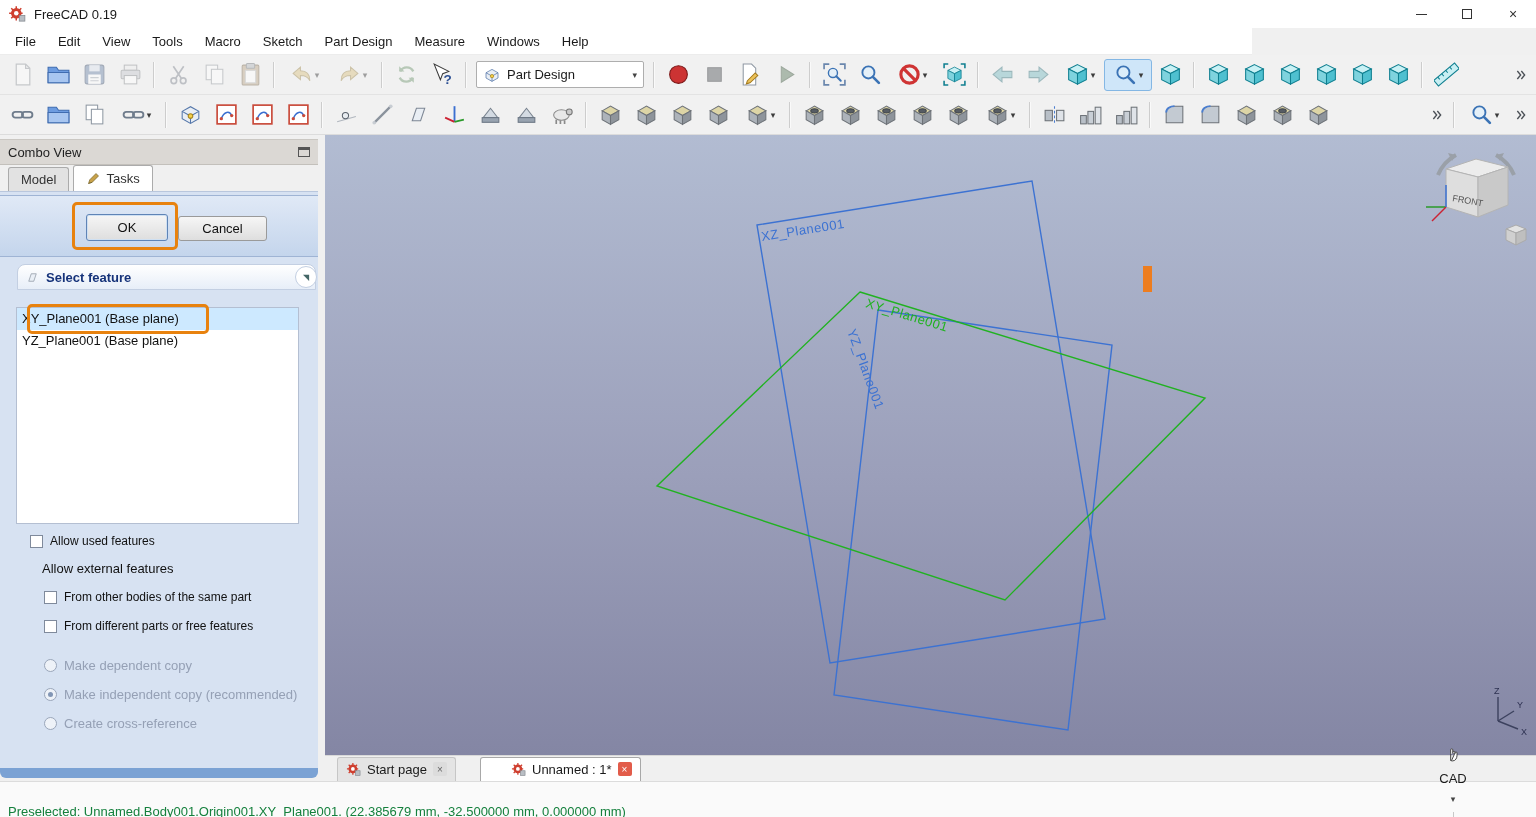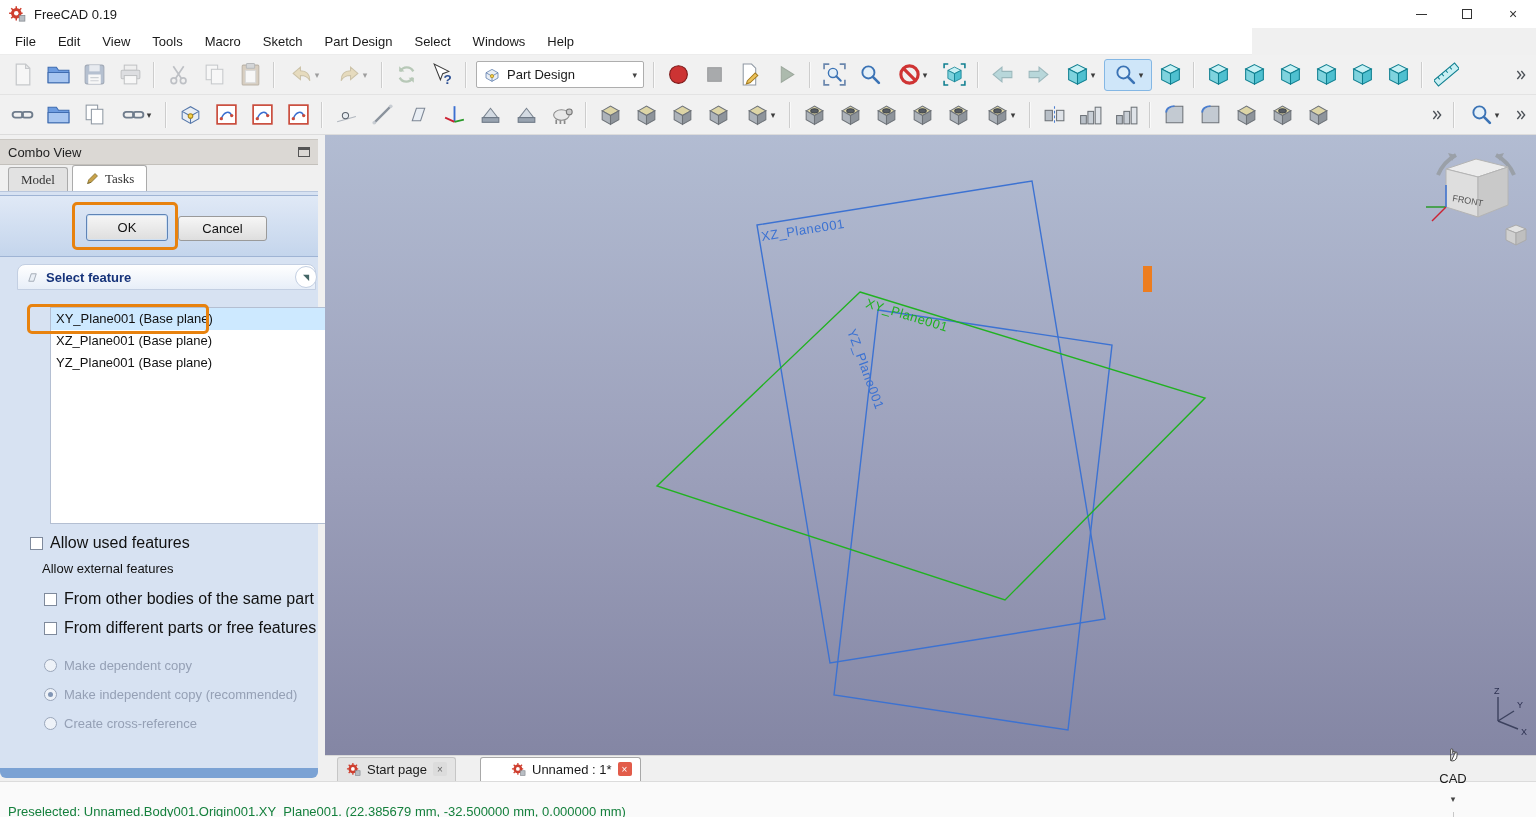--- a/index.html
+++ b/index.html
@@ -39,38 +39,38 @@
   .wb-combo .ico { width:18px; height:18px; }
   .wb-label { margin:0 8px 0 6px; font-size:13px; flex:1; }
   .wb-arrow { font-size:9px; color:#444; }
 
   
   .combo-view { position:absolute; top:135px; left:0; width:325px; height:646px; background:#f0f0f0; }
   .cv-title { position:absolute; top:4px; left:0; width:318px; height:22px; background:#dbd8d4; border-top:1px solid #cac7c2; border-bottom:1px solid #c3c0bb; display:flex; align-items:center; padding:12px 8px; }
   .cv-title .t { font-size:13px; color:#222; flex:1; }
   .float-ic { width:12px; height:10px; border:1px solid #555; border-top:3px solid #555; }
   .cv-tabs { position:absolute; top:30px; left:8px; height:26px; display:flex; align-items:flex-end; }
-  .cv-tab { height:24px; padding:0 12px; display:flex; align-items:center; gap:5px; background:#e2e2e2; border:1px solid #ababab; border-bottom:none; border-radius:3px 3px 0 0; margin-right:4px; font-size:13px; color:#333;font-family:Liberation Serif, serif; }
+  .cv-tab { height:24px; padding:0 12px; display:flex; align-items:center; gap:5px; background:#e2e2e2; border:1px solid #ababab; border-bottom:none; border-radius:3px 3px 0 0; margin-right:4px; font-size:13px; color:#333; }
   .cv-tab.active { background:#ffffff; height:26px; }
   .cv-tab .tab-ic svg { width:15px; height:15px; display:block; }
   .task-panel { position:absolute; top:56px; left:0; width:318px; height:578px; background:#d7e2f2; border-top:1px solid #b9c7dd; }
   .btn-strip { position:absolute; top:60px; left:0; width:318px; height:62px; background:linear-gradient(#e0e9f6,#c4d5ec); border-top:1px solid #9fb4d4; border-bottom:1px solid #9fb4d4; }
   .btn { position:absolute; font-size:13px; color:#111; background:linear-gradient(#f6f6f6,#dedede); border:1px solid #8ea7c8; border-radius:3px; }
   .btn.ok { top:79px; left:86px; width:82px; height:27px; border:1px solid #5f84b6; box-shadow:inset 0 0 0 1px #cfe0f2; }
   .btn.cancel { top:81px; left:178px; width:89px; height:25px; border-color:#9a9a9a; }
   .sf-header { position:absolute; top:129px; left:17px; width:299px; height:26px; background:linear-gradient(#ffffff,#e7eef8); border:1px solid #c3cfe2; border-radius:8px 8px 0 0; display:flex; align-items:center; padding:0 7px; }
   .sf-header .sf-ic svg { width:15px; height:15px; display:block; }
   .sf-header .sf-t { margin-left:6px; font-weight:bold; color:#16337a; font-size:13px; }
   .sf-collapse { position:absolute; top:131px; left:295px; width:22px; height:22px; background:#fff; border:1px solid #c3cfe2; border-radius:50%; display:flex; align-items:center; justify-content:center; font-size:8px; color:#466; }
-  .feature-list { position:absolute; top:172px; left:50px; width:283px; height:217px; background:#ffffff; border:1px solid #b4bfd2; overflow:hidden; }
+  .feature-list { position:absolute; top:172px; left:16px; width:283px; height:217px; background:#ffffff; border:1px solid #b4bfd2; overflow:hidden; }
   .feat { height:22px; line-height:22px; padding:0 5px; font-size:13px; color:#111; }
   .feat.selected { background:#cde9ff; }
   .opt-row { position:absolute; display:flex; align-items:center; gap:7px; }
   .cb { width:13px; height:13px; background:#fff; border:1px solid #7f8a9c; flex:0 0 auto; }
-  .clabel { font-size:16px; color:#111; }
+  .clabel { font-size:12px; color:#111; }
   .opt-label { position:absolute; font-size:13px; color:#111; }
   .radio-group { position:absolute; left:44px; top:516px; }
   .radio-row { position:static; display:flex; align-items:center; gap:7px; height:29px; }
   .rb { width:13px; height:13px; border-radius:50%; background:#eef2f8; border:1px solid #9aa6ba; position:relative; flex:0 0 auto; }
   .rb.on::after { content:""; position:absolute; left:3px; top:3px; width:5px; height:5px; border-radius:50%; background:#8296b5; }
   .rlabel { font-size:13px; color:#95a0b5; }
   .bottom-strip { position:absolute; top:633px; left:0; width:318px; height:10px; background:#7ba2d4; border-radius:0 0 6px 6px; }
 
   
   .annot { position:absolute; border:3px solid #e8820e; border-radius:5px; pointer-events:none; }
@@ -310,21 +310,21 @@
 </div>
 
 <div class="menubar">
     <div class="menu-item">File</div>
     <div class="menu-item">Edit</div>
     <div class="menu-item">View</div>
     <div class="menu-item">Tools</div>
     <div class="menu-item">Macro</div>
     <div class="menu-item">Sketch</div>
     <div class="menu-item">Part Design</div>
-    <div class="menu-item">Select</div>
+    <div class="menu-item">Measure</div>
     <div class="menu-item">Windows</div>
     <div class="menu-item">Help</div>
   </div>
 
 <div class="toolbar r1">
     <div class="tbtn dim">
       <span class="icw">
         <svg class="ico" viewBox="0 0 24 24" aria-hidden="true">
           <use href="#s-page"></use>
         </svg>
@@ -875,21 +875,20 @@
         <svg viewBox="0 0 24 24">
           <use href="#s-dplane"></use>
         </svg>
       </span>
     <span class="sf-t">Select feature</span>
   </div>
   <div class="sf-collapse">◥</div>
 
   <div class="feature-list">
       <div class="feat selected">XY_Plane001 (Base plane)</div>
-      <div class="feat">XZ_Plane001 (Base plane)</div>
       <div class="feat">YZ_Plane001 (Base plane)</div>
     </div>
 
   <div class="opt-row" style="top:399px;left:30px">
     <span class="cb"></span>
     <span class="clabel">Allow used features</span>
   </div>
   <div class="opt-label" style="top:426px;left:42px">Allow external features</div>
   <div class="opt-row" style="top:455px;left:44px">
     <span class="cb"></span>

